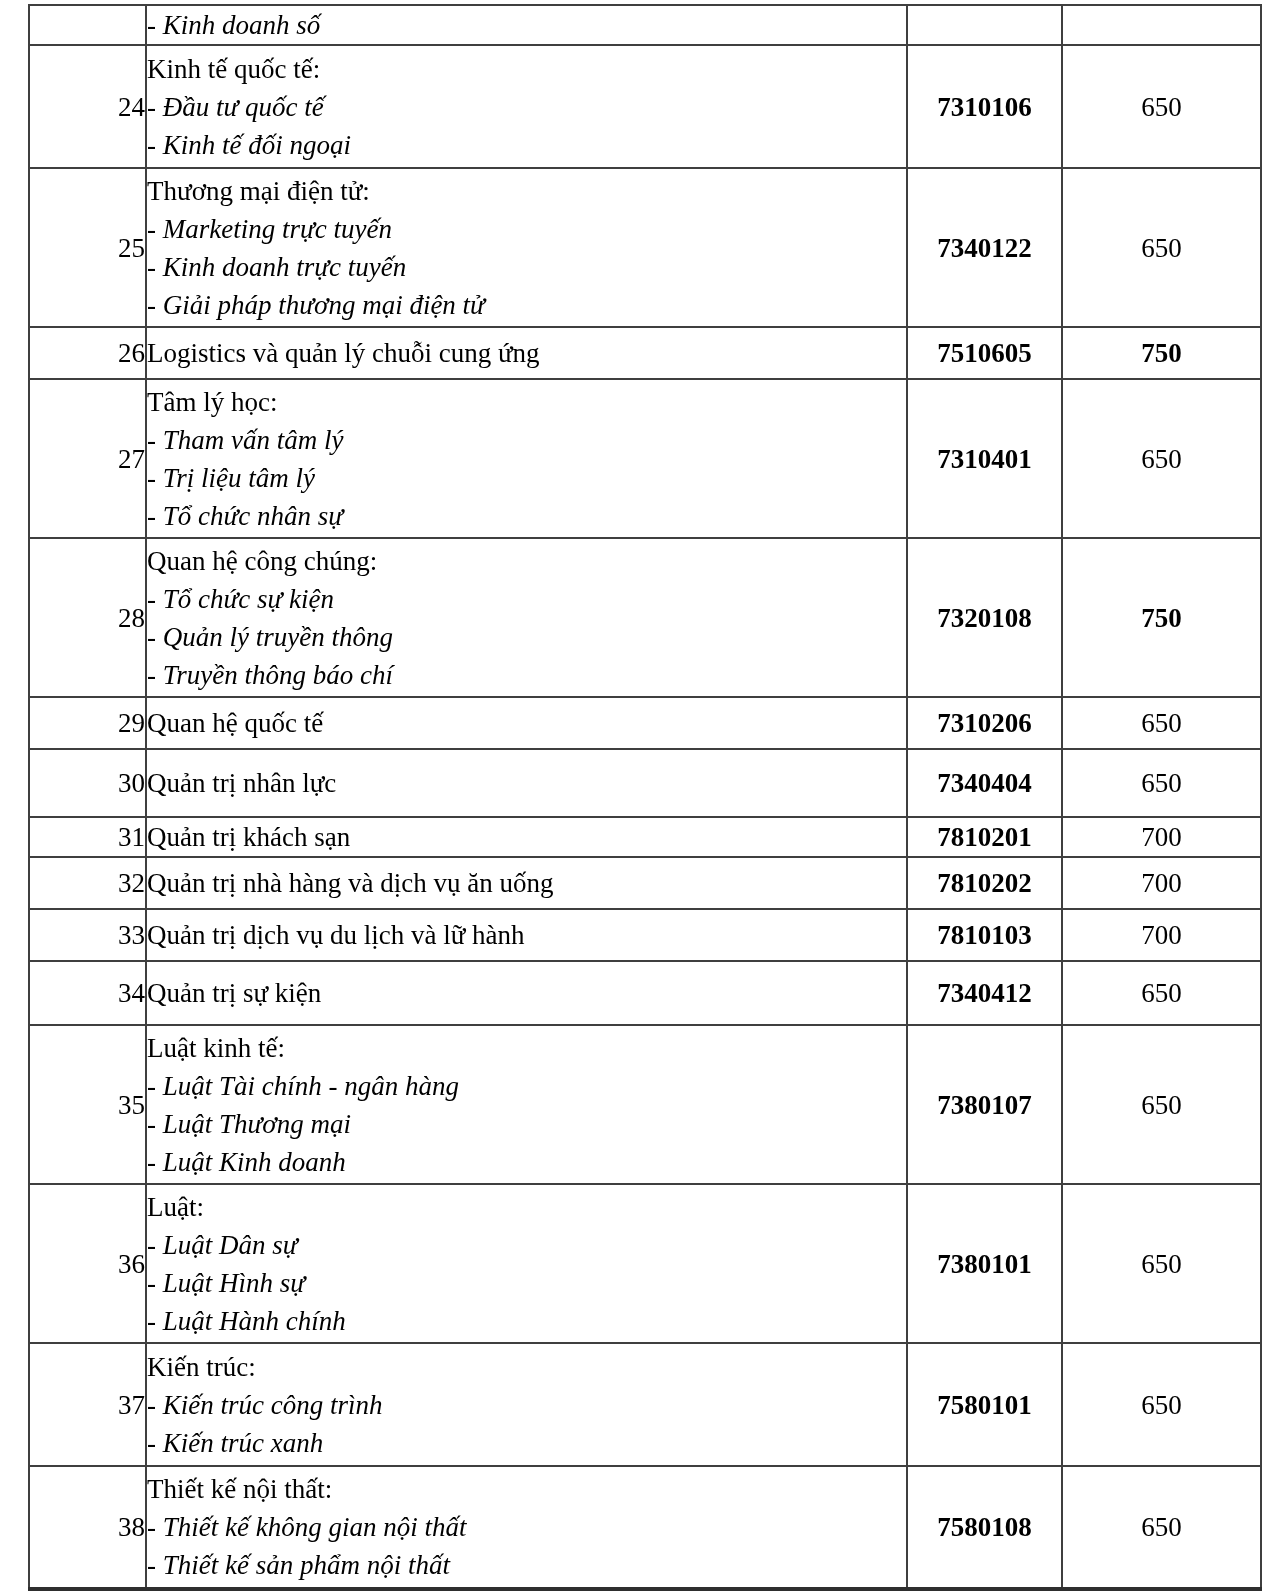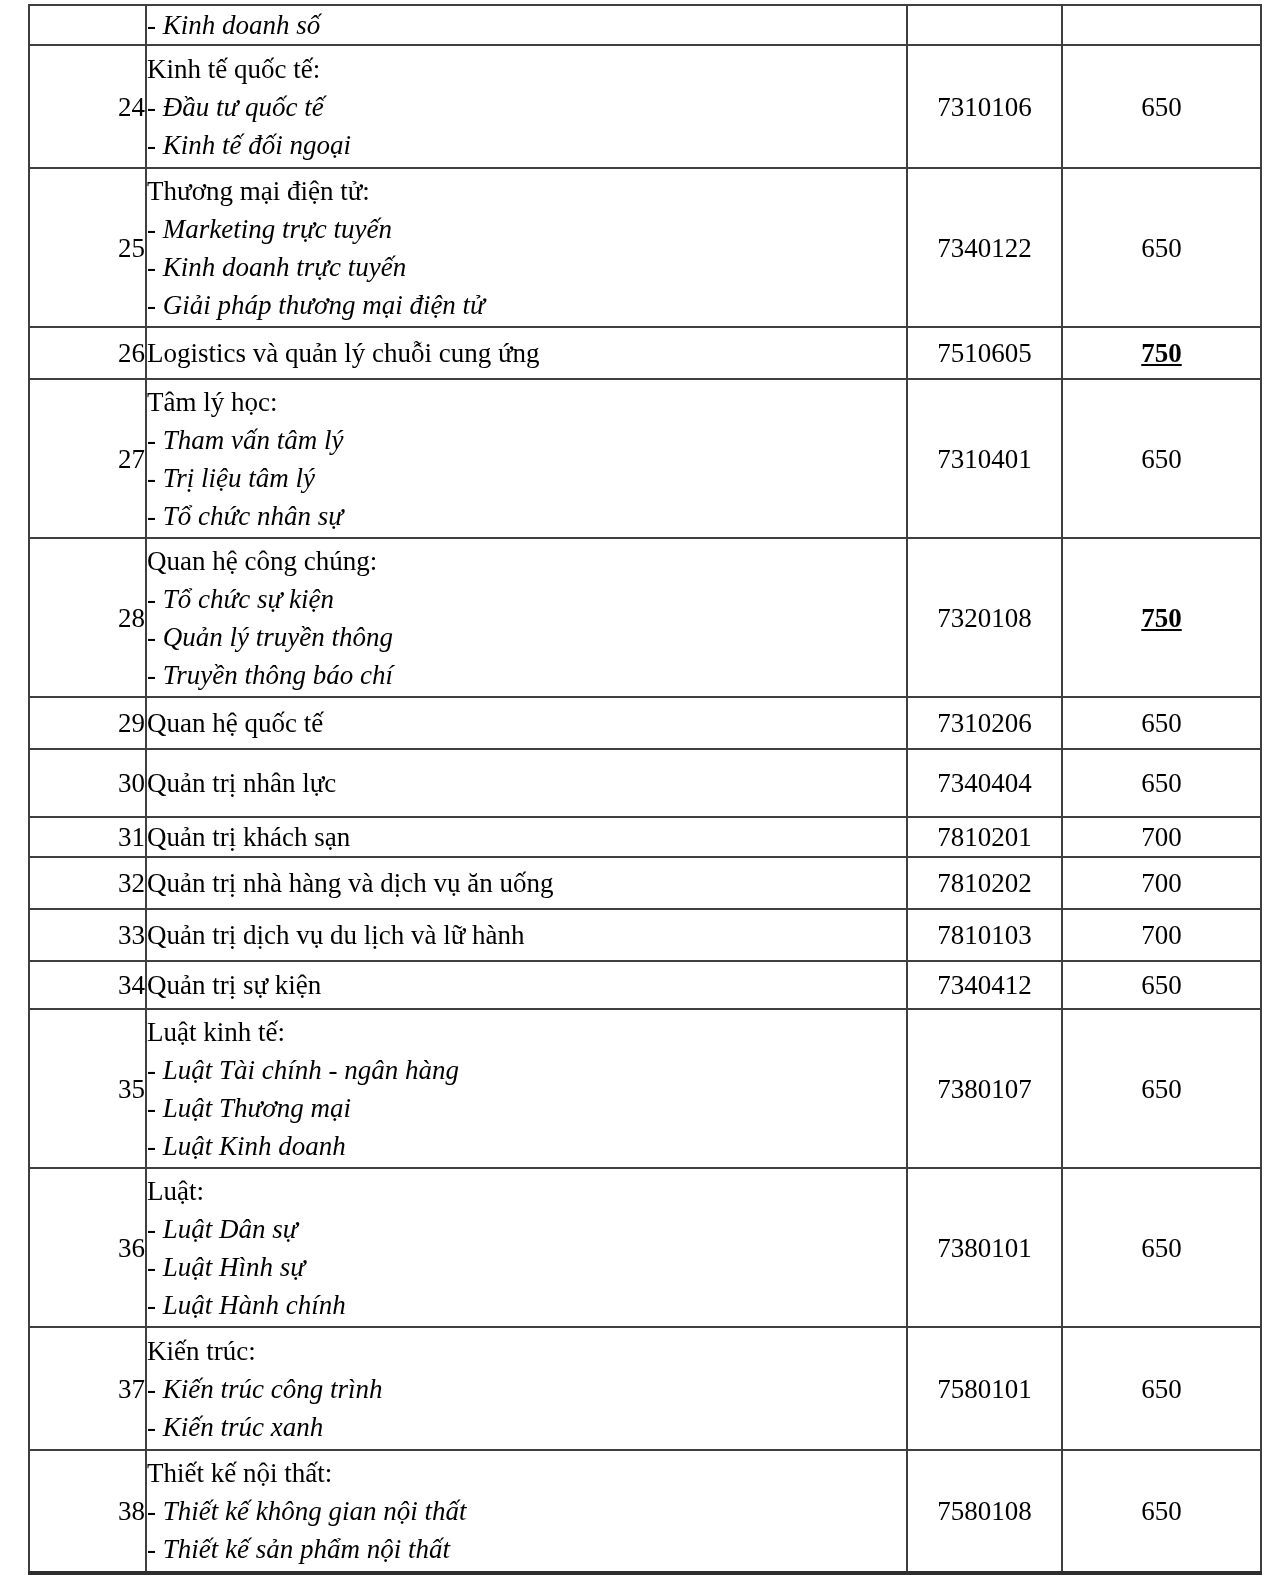--- a/index.html
+++ b/index.html
@@ -27,25 +27,25 @@
     border: 2px solid #3f3f3f;
     vertical-align: middle;
     font-size: 27px;
     line-height: 38px;
     padding: 0;
     overflow: hidden;
     background: #ffffff;
   }
   td.col-no    { width: 115px; text-align: right; }
   td.col-name  { width: 759px; text-align: left; padding: 5px 10px 5px 12px; }
-  td.col-code  { width: 153px; text-align: center; }
+  td.col-code  { width: 153px; text-align: center; font-weight: bold; }
   td.col-score { width: 197px; text-align: center; }
   .name-main { font-style: normal; font-family: Liberation Serif, serif; }
   .name-sub  { font-style: italic; }
-  .score-bold { font-weight: bold; text-decoration: underline; }
+  .score-bold { font-weight: bold; }
 </style>
 </head>
 <body>
 
 <div class="page">
   <table class="doc-table">
     <tbody>
         <tr style="height: 40px;">
           <td class="col-no"></td>
           <td class="col-name">
@@ -138,21 +138,21 @@
           <td class="col-score">700</td>
         </tr>
         <tr style="height: 52px;">
           <td class="col-no">33</td>
           <td class="col-name">
             <div class="name-main">Quản trị dịch vụ du lịch và lữ hành</div>
           </td>
           <td class="col-code">7810103</td>
           <td class="col-score">700</td>
         </tr>
-        <tr style="height: 48px; padding-left: 12px;">
+        <tr style="height: 64px; padding-left: 12px;">
           <td class="col-no">34</td>
           <td class="col-name">
             <div class="name-main">Quản trị sự kiện</div>
           </td>
           <td class="col-code">7340412</td>
           <td class="col-score">650</td>
         </tr>
         <tr style="height: 159px;">
           <td class="col-no">35</td>
           <td class="col-name">

